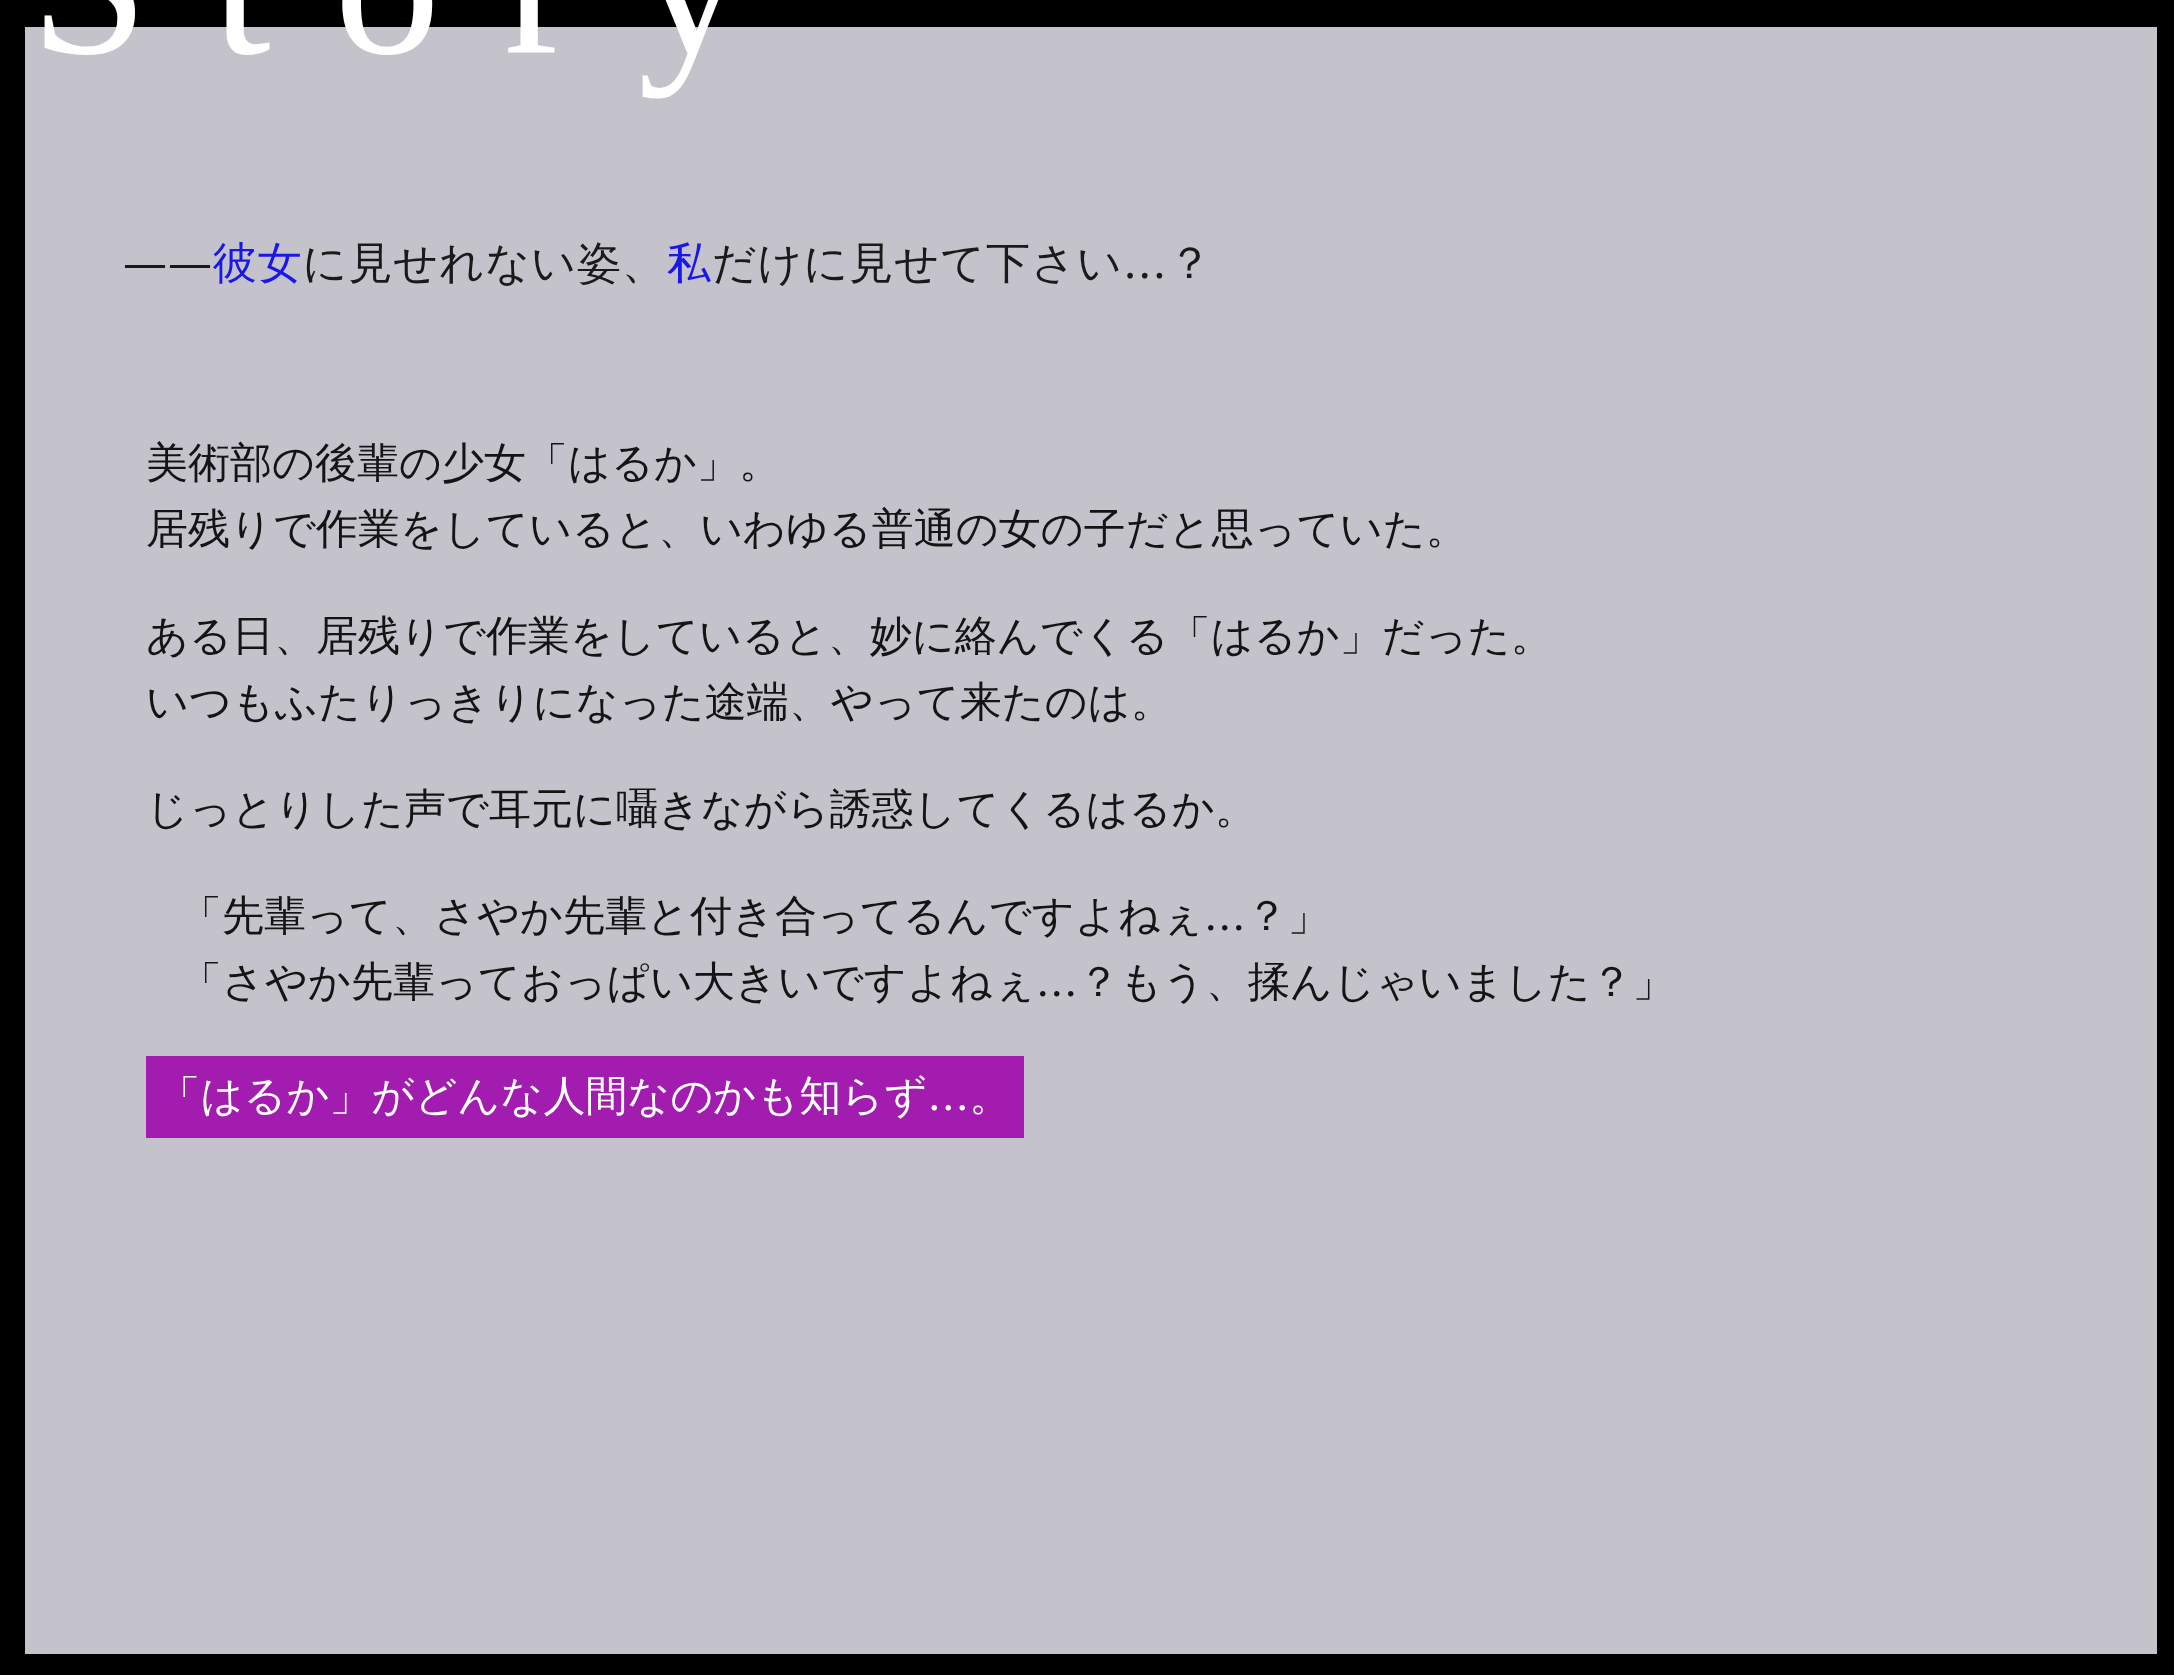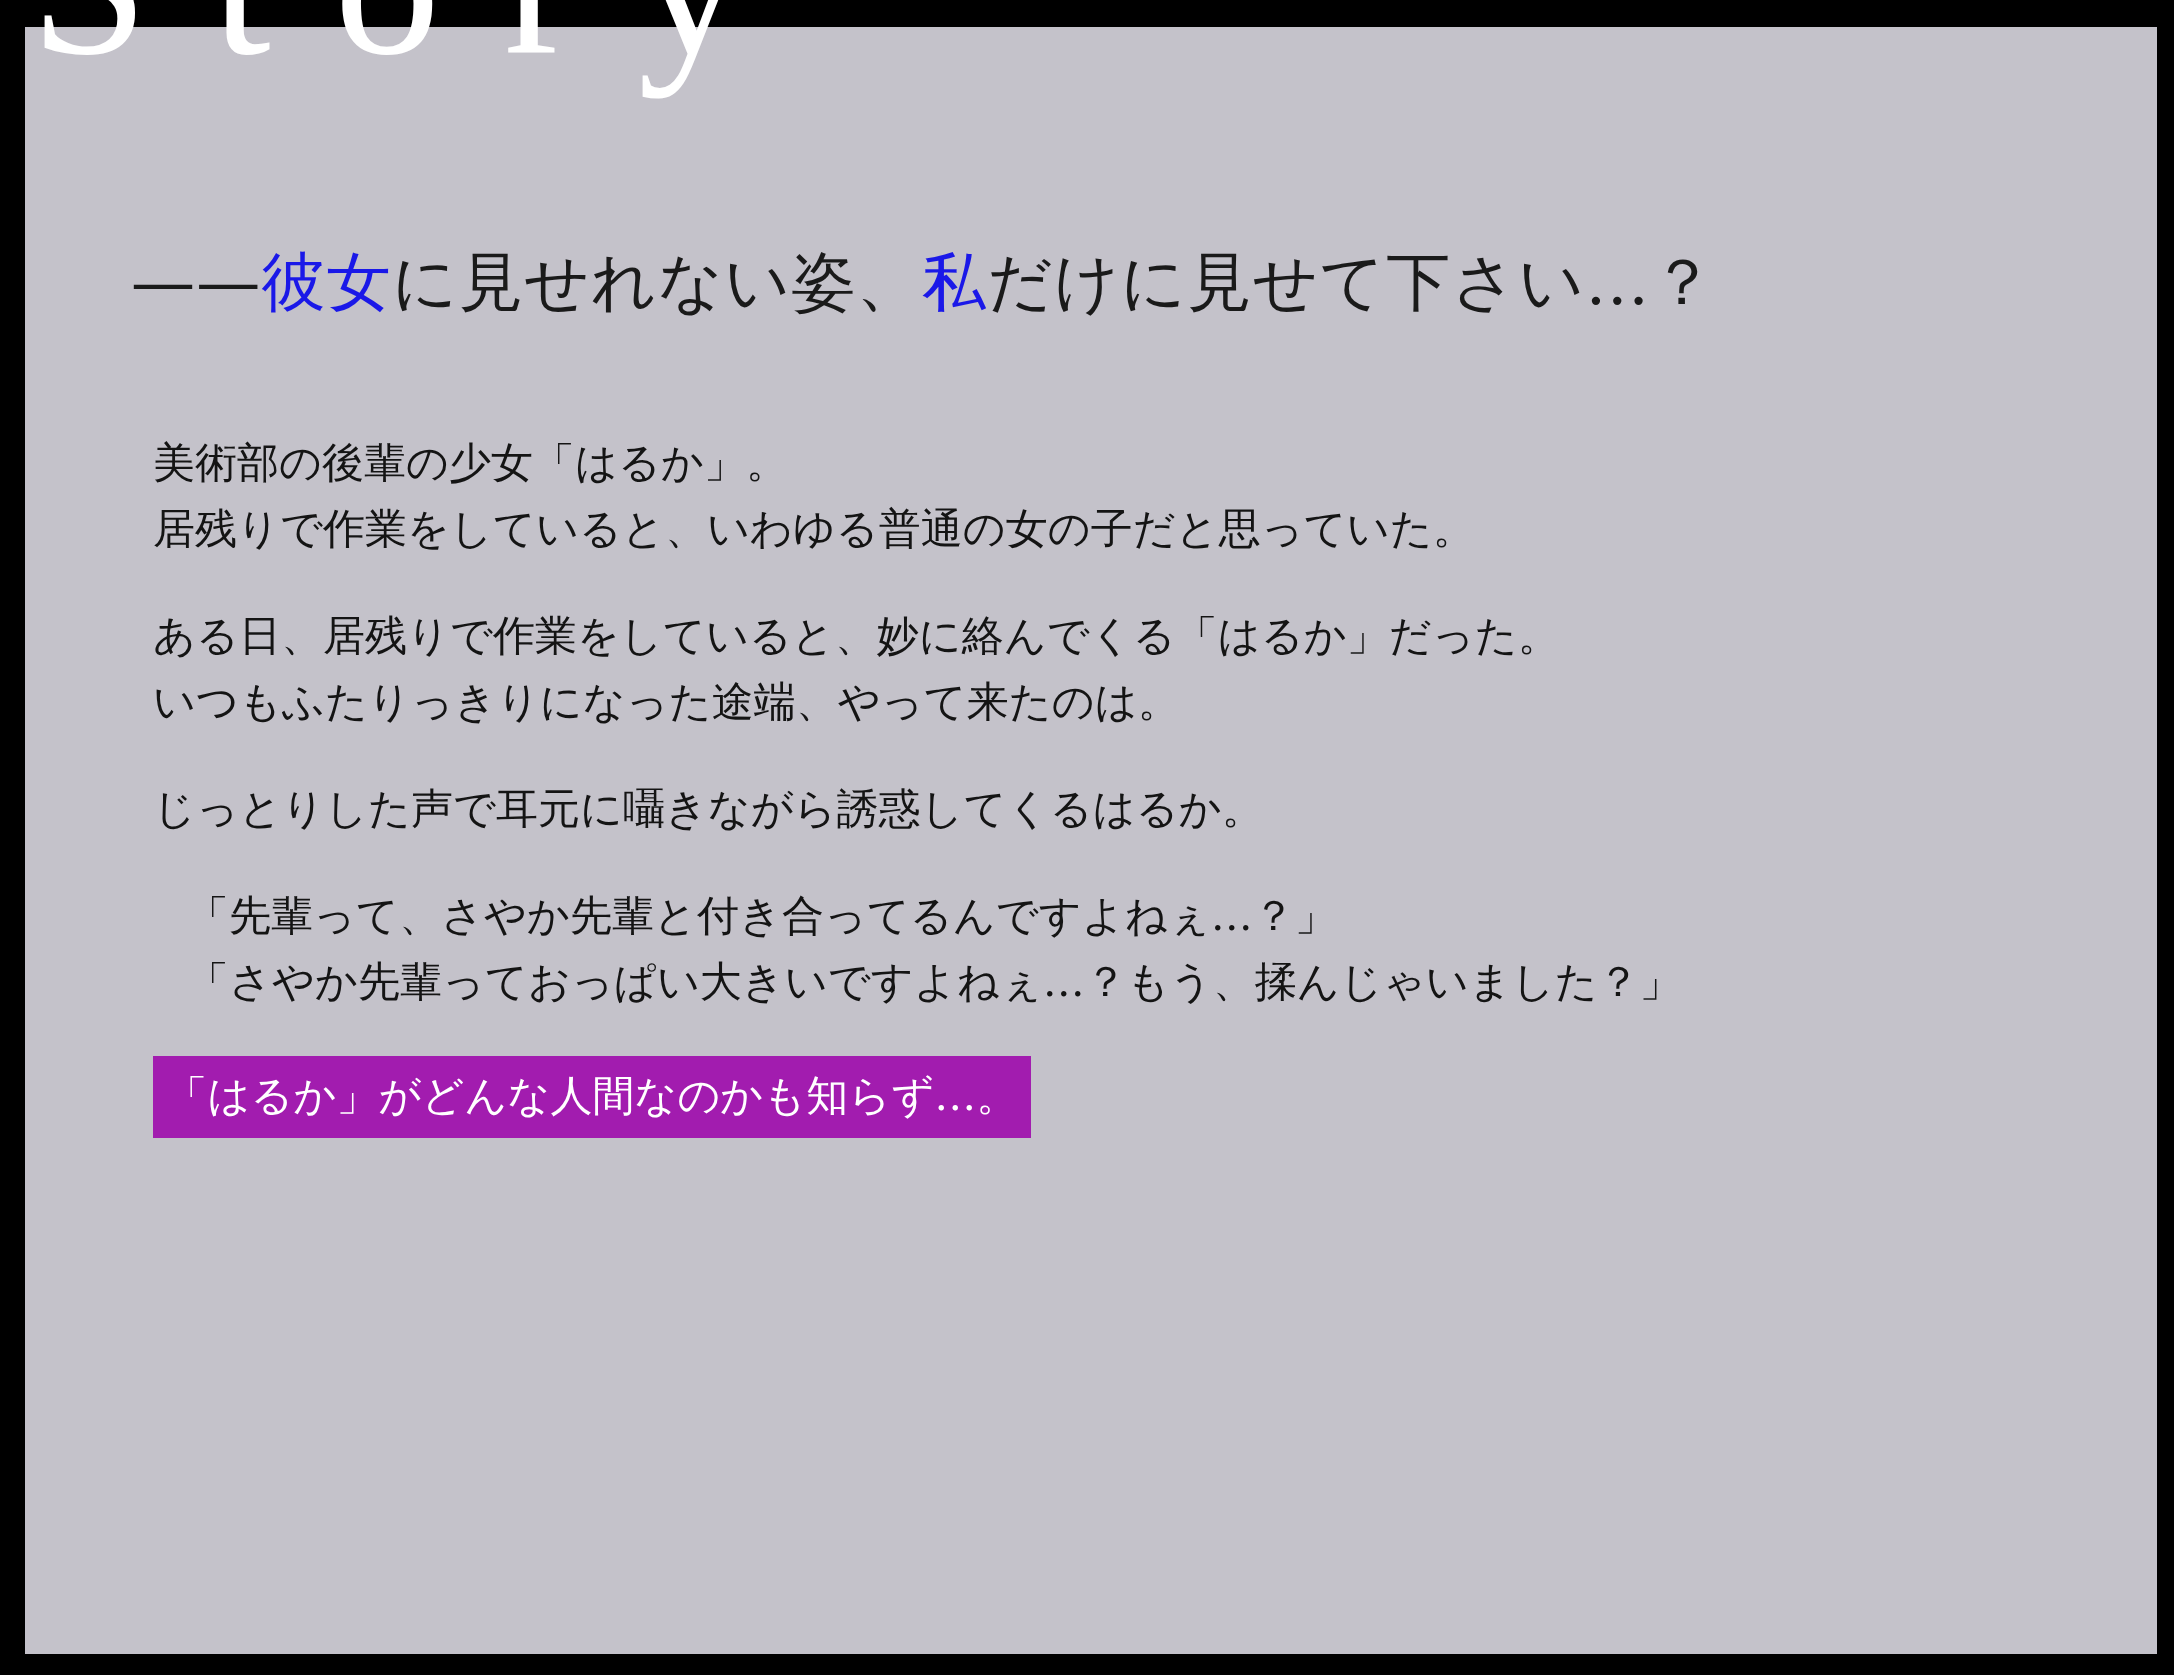--- a/index.html
+++ b/index.html
@@ -48,34 +48,34 @@
     color: #FFFFFF;
     white-space: nowrap;
     z-index: 3;
   }
 
   
   #headline {
     position: absolute;
     left: 98px;
     top: 212px;
-    margin: 8px;
-    font-size: 64px;
+    margin: 0;
+    font-size: 44px;
     line-height: 1.1;
     letter-spacing: 0.02em;
     color: #1A1A1A;
     white-space: nowrap;
     font-family: "DejaVu Serif", "Liberation Serif", serif;
   }
   #headline .accent { color: #1A18E8; }
 
   
   #body-copy {
     position: absolute;
-    left: 128px;
+    left: 121px;
     top: 403px;
     width: 1943px;
     font-size: 42px;
     line-height: 1.0;
     color: #141414;
     font-family: "DejaVu Serif", "Liberation Serif", serif;
   }
 
   .para {
     margin: 0 0 41px 0;

